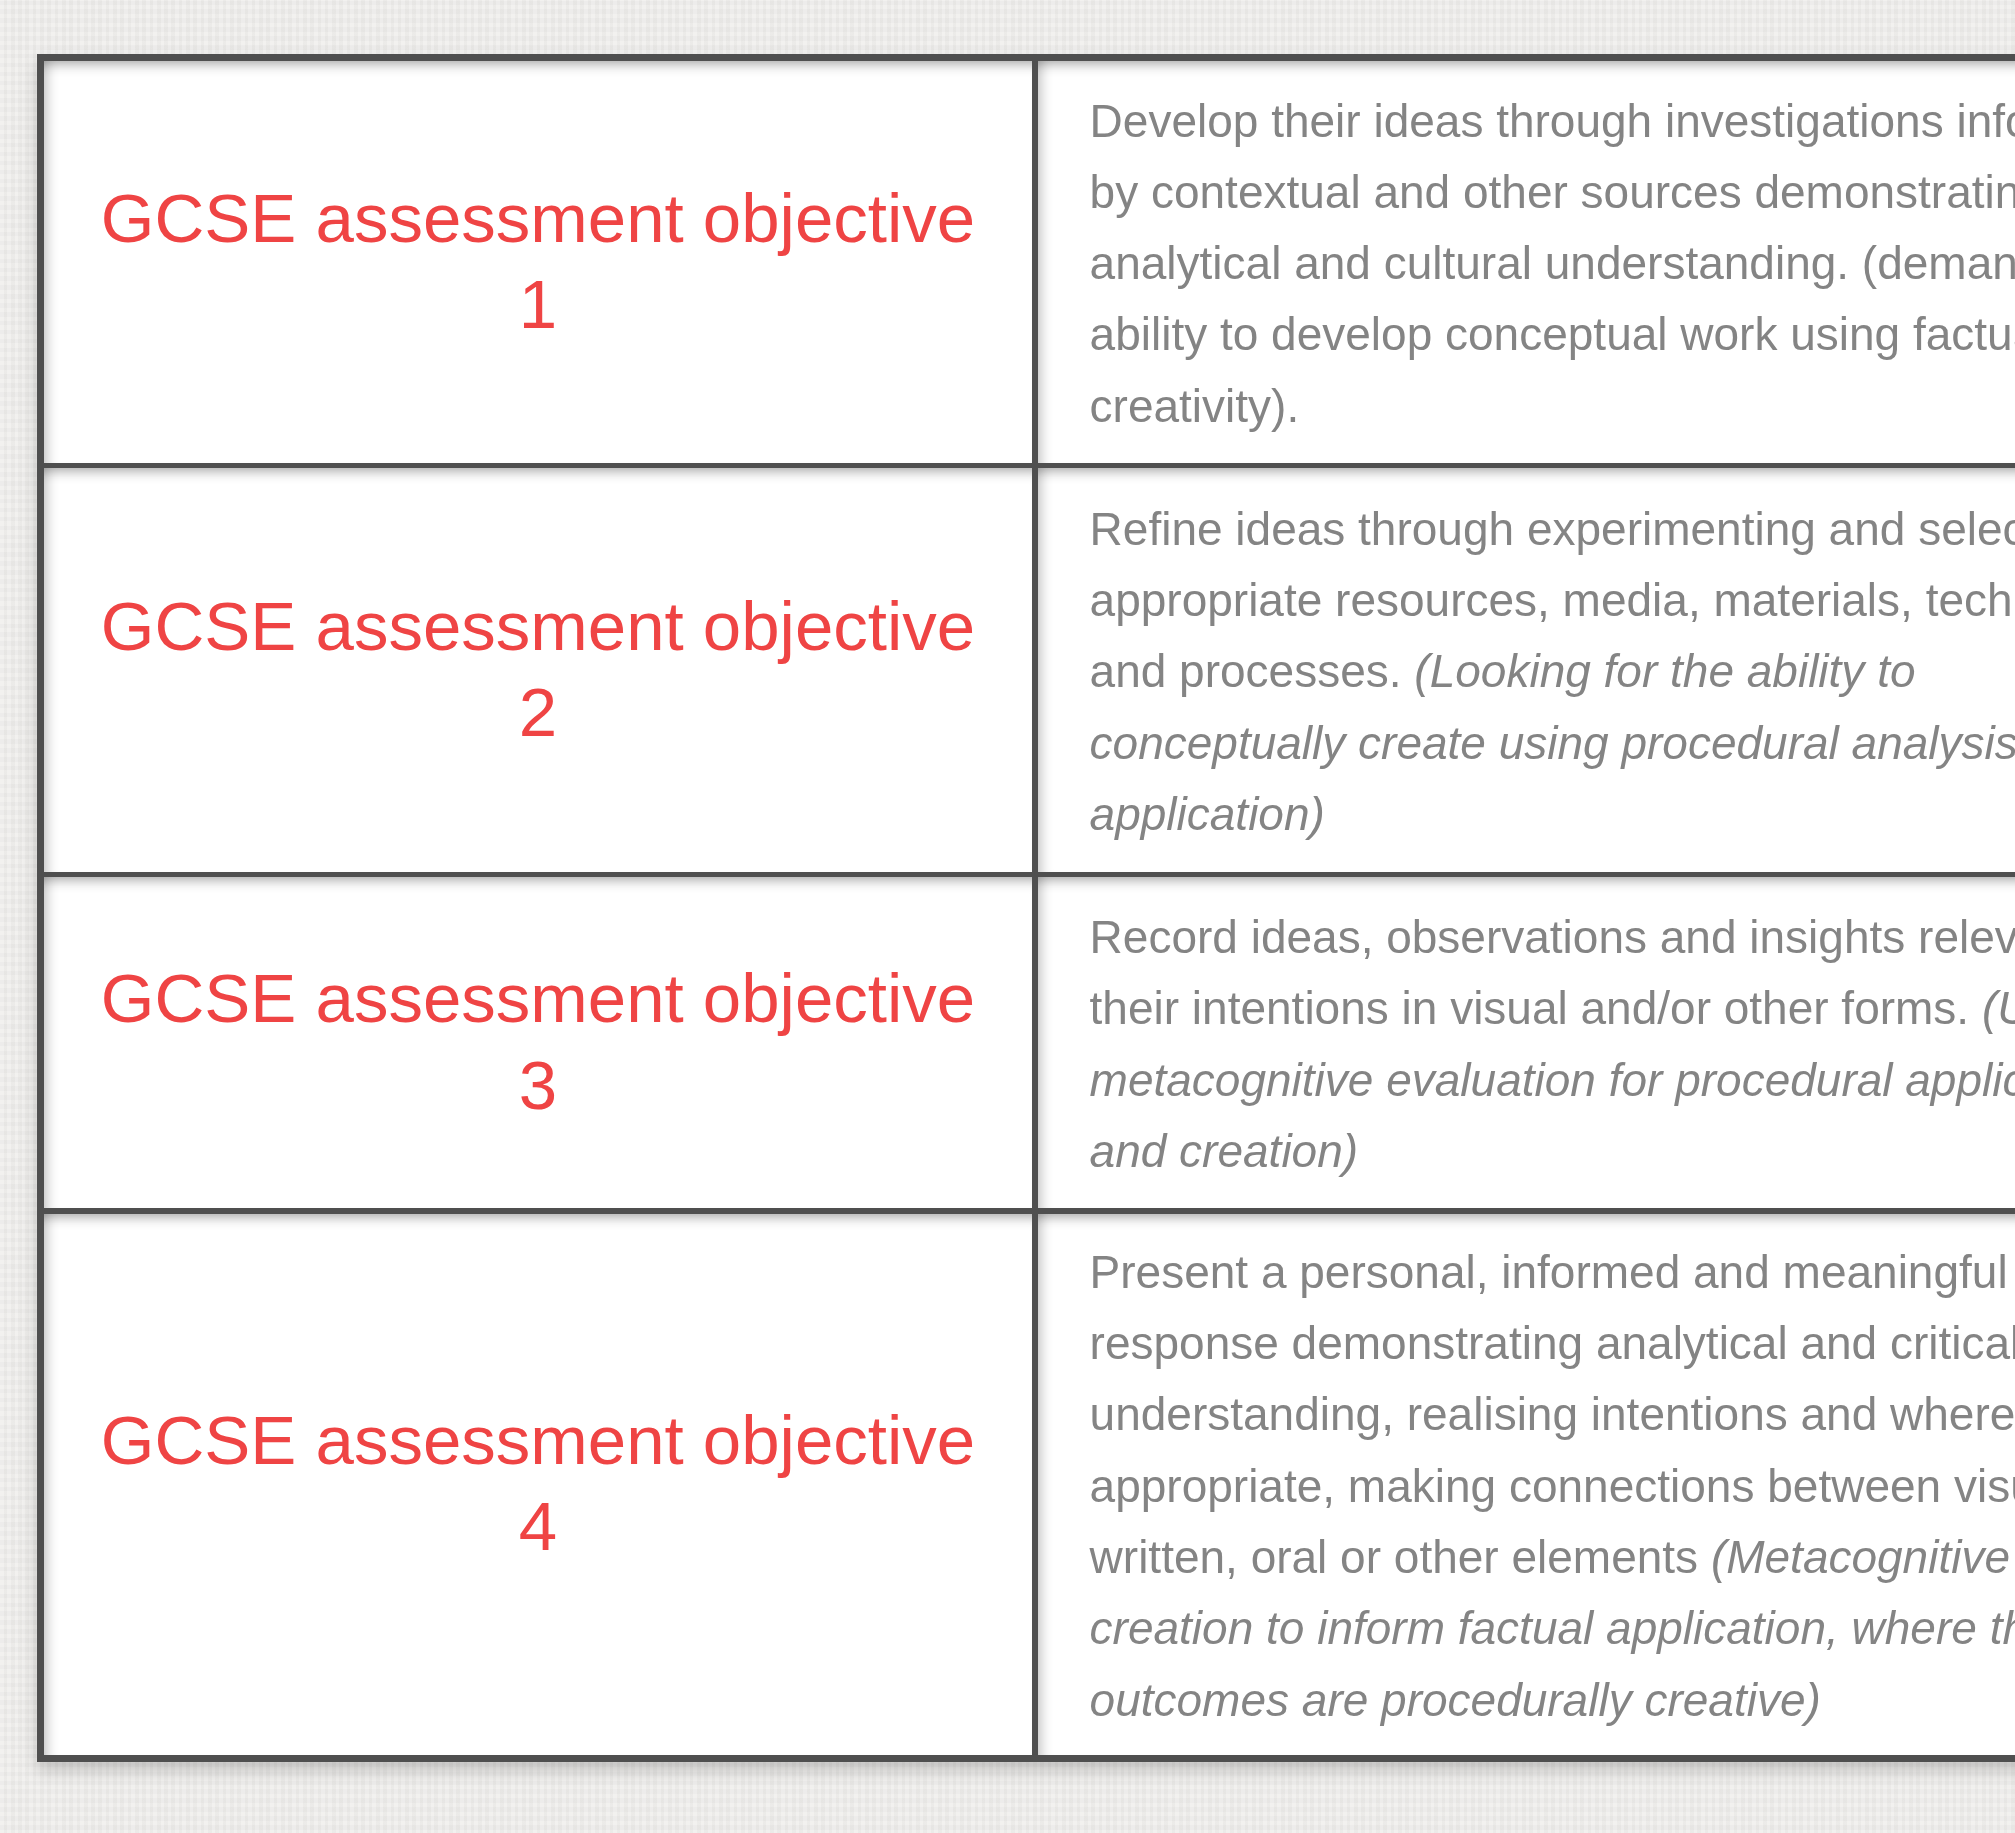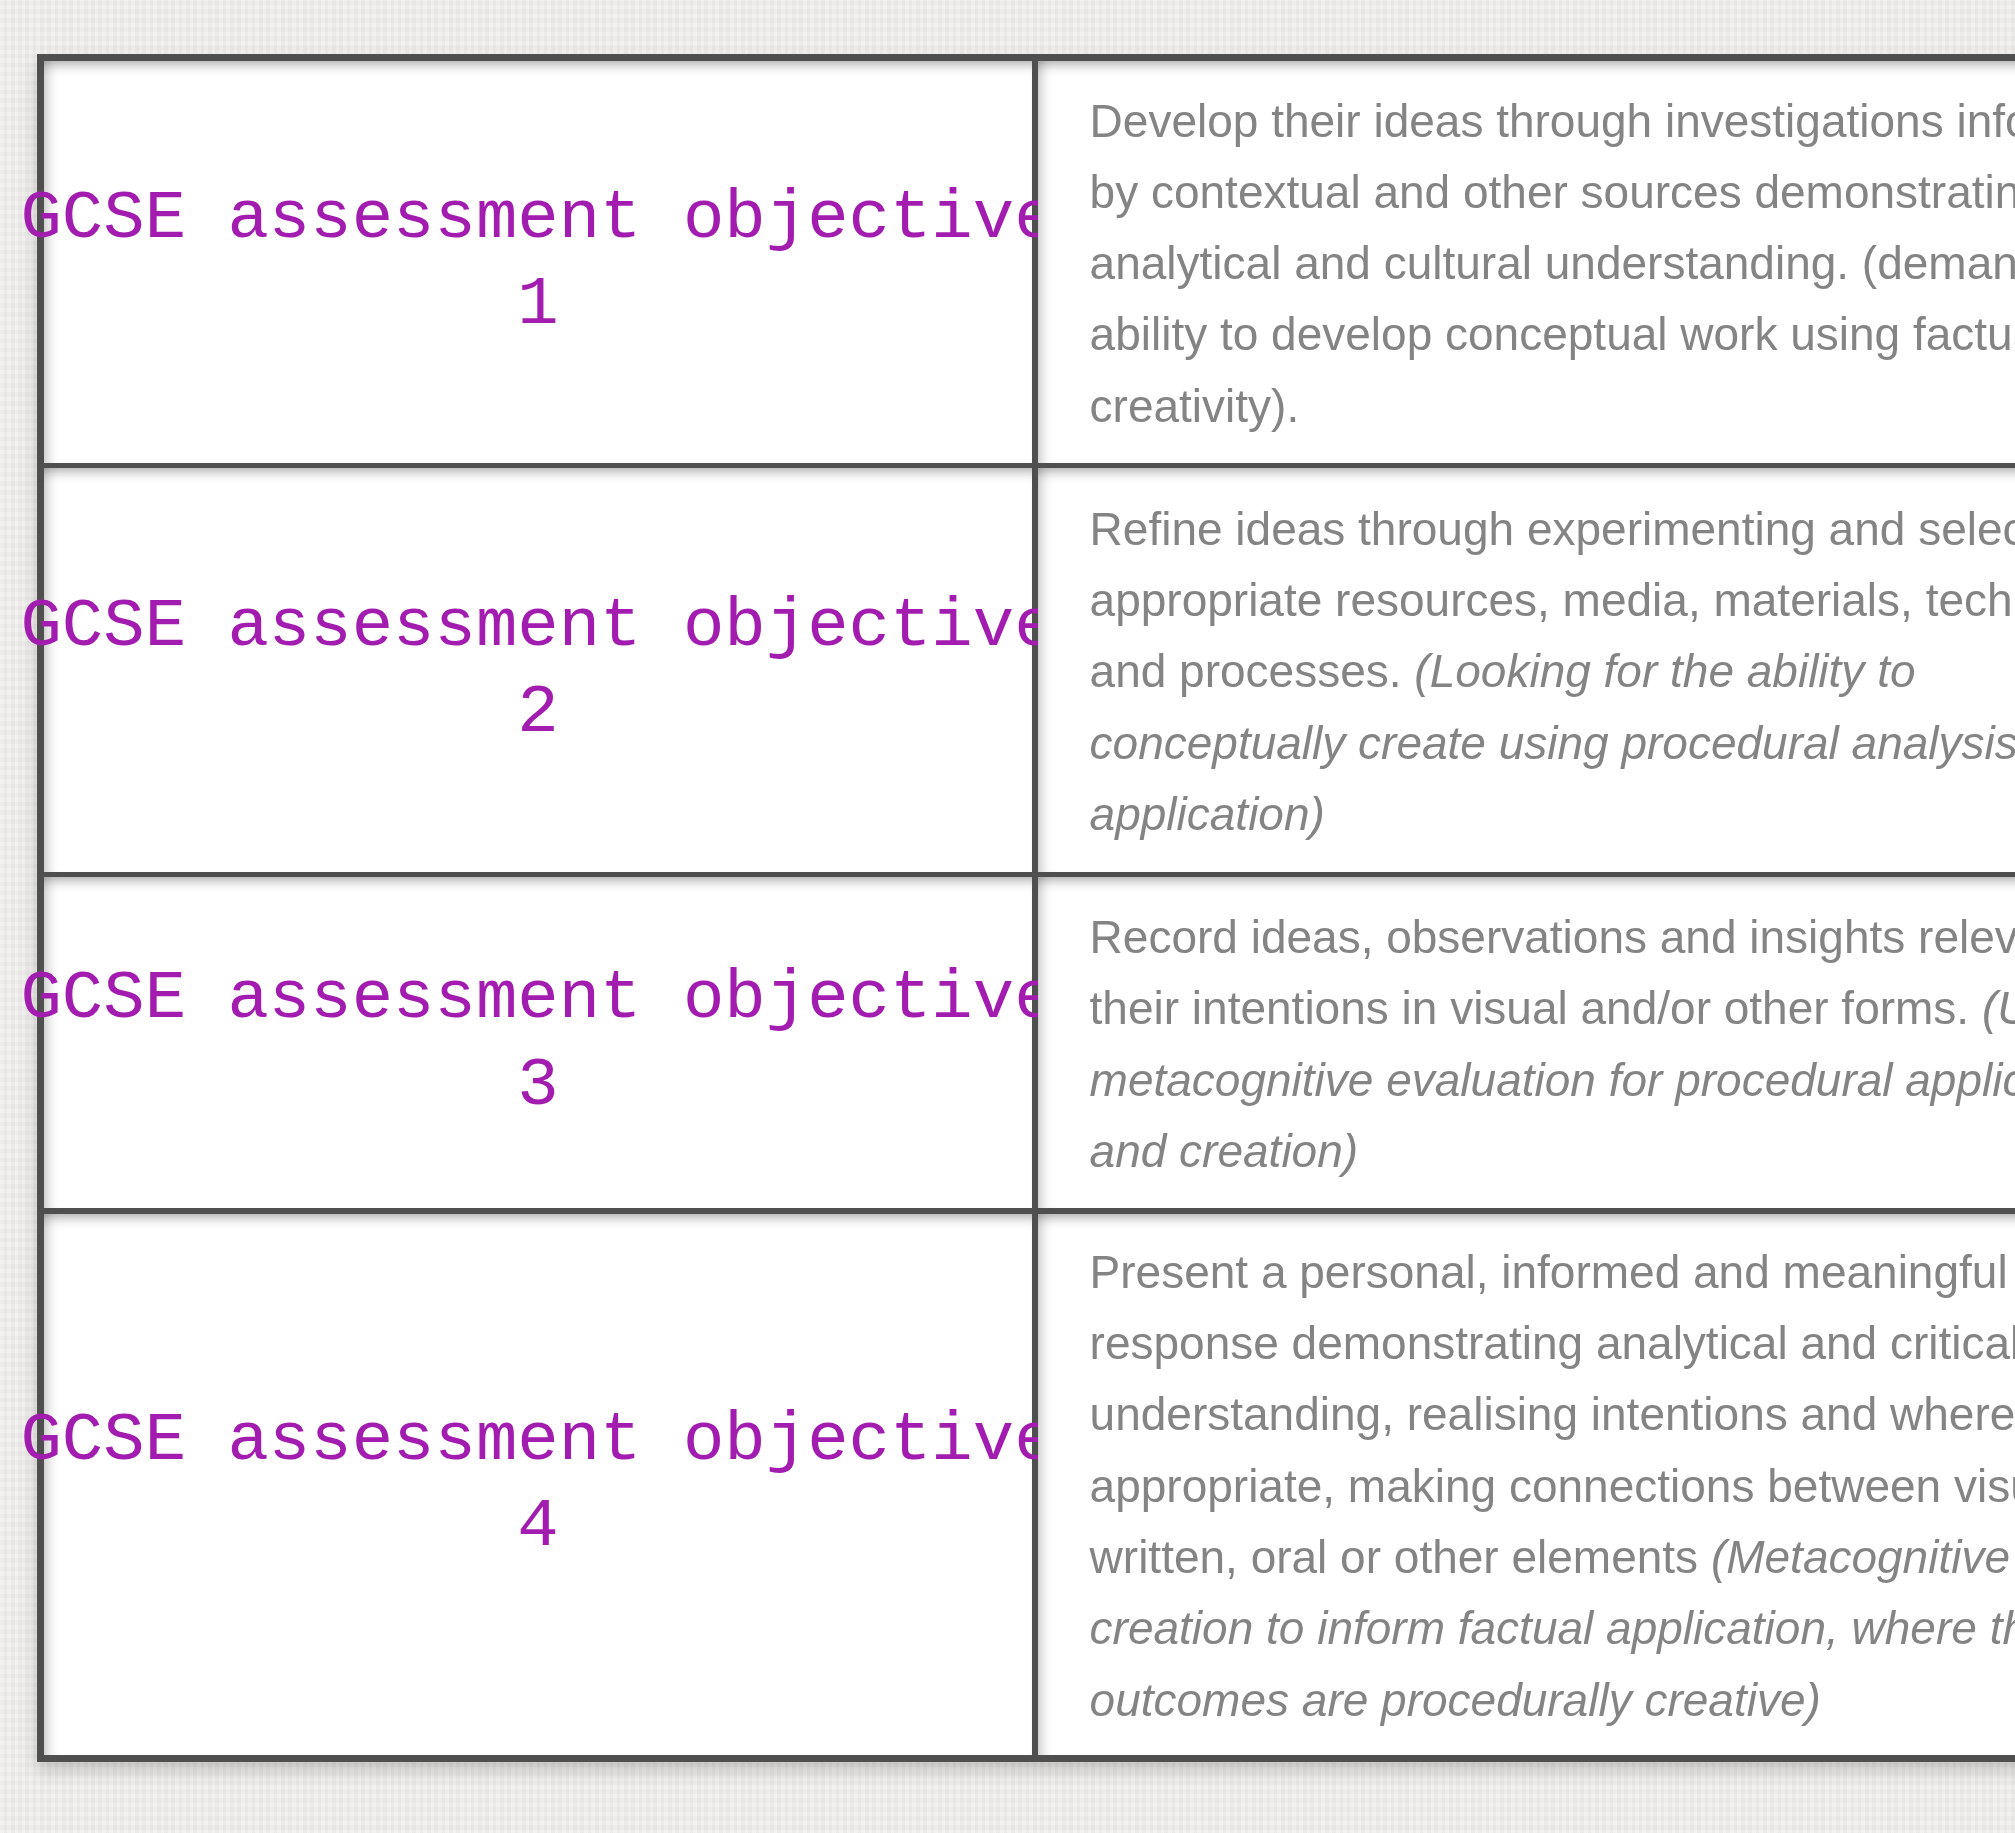--- a/index.html
+++ b/index.html
@@ -39,24 +39,23 @@
       inset 13.7px 0 12px -10.5px rgba(40,40,40,0.28);
     min-width: 0;
     min-height: 0;
   }
   .obj-cell {
     display: flex;
     flex-direction: column;
     justify-content: center;
     align-items: center;
     text-align: center;
-    color: #a21caf;
+    color: #ef4444;
     font-size: 69px;
     line-height: 1.25;
-    font-family: Liberation Mono, monospace;
   }
   .obj-label { white-space: nowrap; }
   .desc-cell {
     display: flex;
     align-items: center;
     padding: 16px 36px 12px 52px;
     box-sizing: border-box;
   }
   .desc-text {
     margin: 0;

